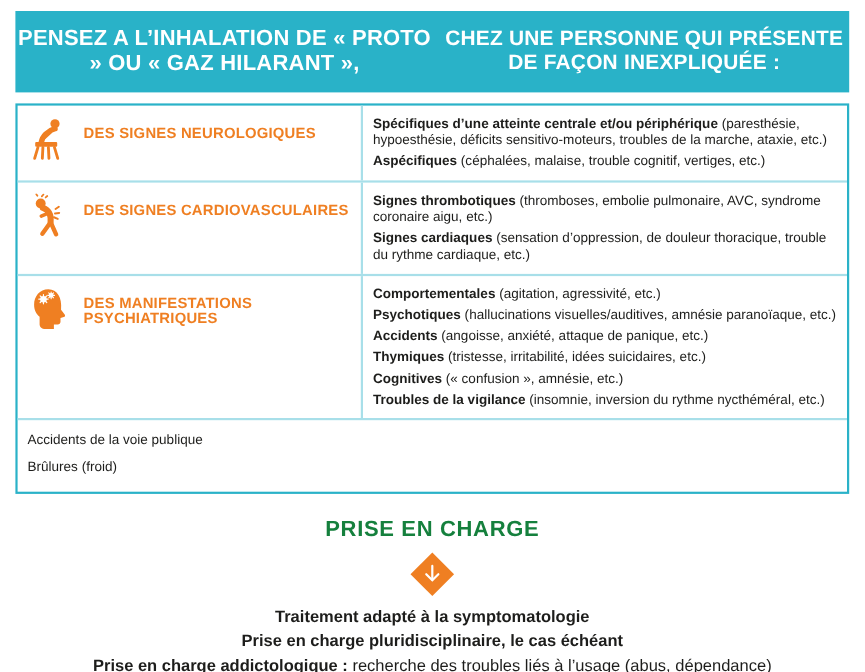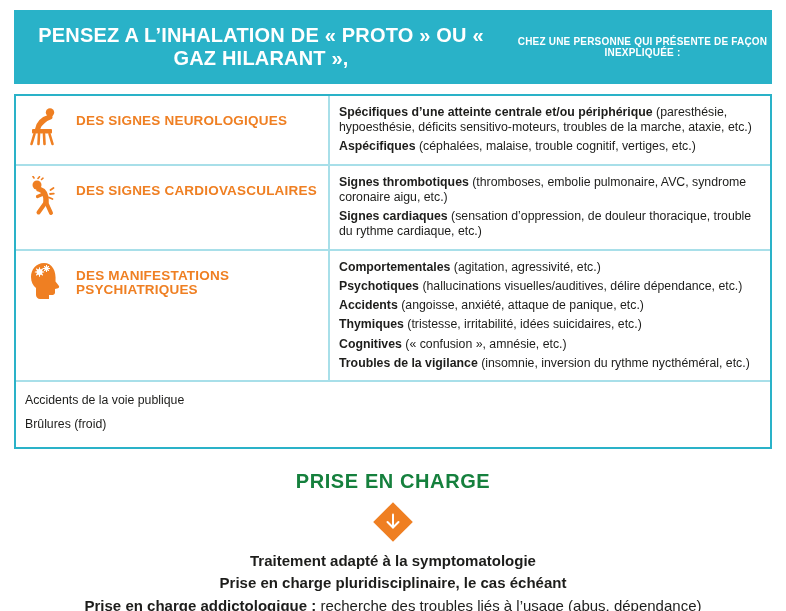--- a/index.html
+++ b/index.html
@@ -13,21 +13,21 @@
   .page { width: 758px; margin: 10px auto 0 auto; }
 
   
   .banner {
     background: #29b2c8;
     height: 74px;
     display: flex; flex-direction: row; justify-content: center; align-items: center;
     gap: 5px; text-align: center;
   }
   .banner .l1 { color: #ffffff; font-weight: 700; font-size: 20px; letter-spacing: 0.2px; }
-  .banner .l2 { color: #ffffff; font-weight: 700; font-size: 10px; letter-spacing: 0.2px; }
+  .banner .l2 { color: #ffffff; font-weight: 700; font-size: 19px; letter-spacing: 0.2px; }
 
   
   .table {
     margin-top: 10px;
     border: 2px solid #2ab2c8;
   }
   .row {
     display: flex;
     border-top: 2px solid #a8dfe9;
   }
@@ -142,21 +142,21 @@
               <circle cx="21.5" cy="7.5" r="2.2" fill="#ffffff"></circle>
               <circle cx="21.5" cy="7.5" r="1" fill="#ef7f22"></circle>
               <path class="icw" d="M21.5 4.4 L21.5 10.6 M18.4 7.5 L24.6 7.5 M19.3 5.3 L23.7 9.7 M23.7 5.3 L19.3 9.7" stroke-width="1"></path>
             </g>
           </svg>
         </span>
         <span class="row-label">DES MANIFESTATIONS PSYCHIATRIQUES</span>
       </div>
       <div class="cell-right">
         <p><b>Comportementales</b><span> (agitation, agressivité, etc.)</span></p>
-        <p><b>Psychotiques</b><span> (hallucinations visuelles/auditives, délire dépendance, etc.)</span></p>
+        <p><b>Psychotiques</b><span> (hallucinations visuelles/auditives, amnésie paranoïaque, etc.)</span></p>
         <p><b>Accidents</b><span> (angoisse, anxiété, attaque de panique, etc.)</span></p>
         <p><b>Thymiques</b><span> (tristesse, irritabilité, idées suicidaires, etc.)</span></p>
         <p><b>Cognitives</b><span> (« confusion », amnésie, etc.)</span></p>
         <p><b>Troubles de la vigilance</b><span> (insomnie, inversion du rythme nycthéméral, etc.)</span></p>
       </div>
     </div>
 
     <div class="row h-r4 center plain">
       <div class="cell-right">
         <p><b></b><span>Accidents de la voie publique</span></p>

